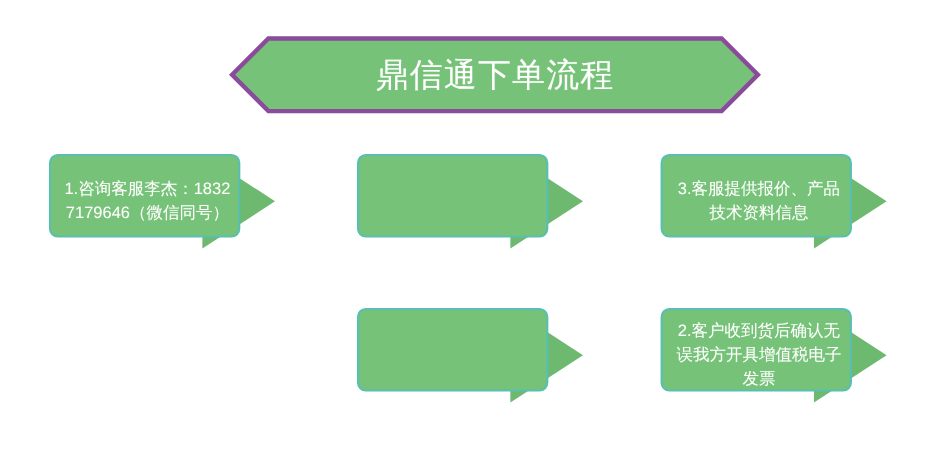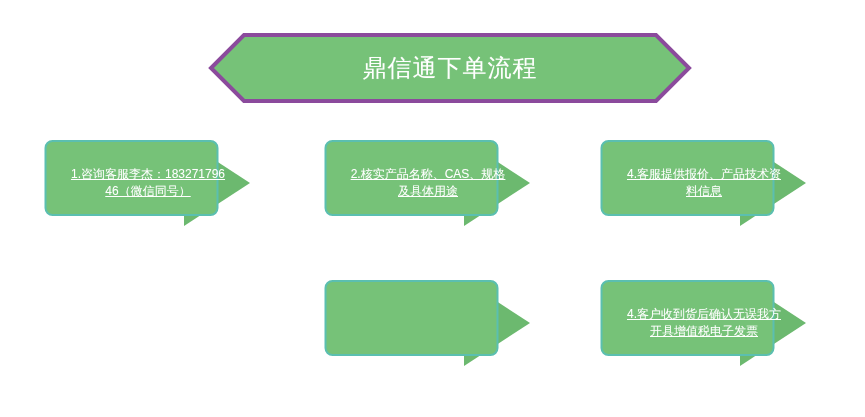--- a/index.html
+++ b/index.html
@@ -42,21 +42,21 @@
   .title-text {
     position: absolute;
     left: 0;
     top: 0;
     width: 484px;
     height: 72px;
     display: flex;
     align-items: center;
     justify-content: center;
     color: #ffffff;
-    font-size: 24px;
+    font-size: 30px;
     line-height: 1.1;
     letter-spacing: 1px;
     font-weight: 400;
     white-space: nowrap;
     text-shadow: 0 0 1px rgba(255,255,255,0.35);
   }
 
   
   .proc {
     position: absolute;
@@ -66,36 +66,35 @@
   .proc .shape {
     position: absolute;
     left: 0;
     top: 0;
     width: 212px;
     height: 90px;
     display: block;
   }
   .proc .label {
     position: absolute;
-    left: 22px;
+    left: 8px;
     top: 0px;
     width: 164px;
     height: 90px;
     display: flex;
     align-items: center;
     justify-content: center;
     text-align: center;
     color: #ffffff;
-    font-size: 12px;
+    font-size: 15px;
     line-height: 1.45;
     padding: 0 4px;
     box-sizing: border-box;
     word-break: break-all;
     text-shadow: 0 0 1px rgba(255,255,255,0.25);
-    text-decoration: underline;
   }
 
   
   .r1 { top: 138px; }
   .r2 { top: 278px; }
   .c1 { left: 44px; }
   .c2 { left: 324px; }
   .c3 { left: 600px; }
 </style>
 </head>
@@ -116,40 +115,39 @@
       <rect x="1.5" y="3" width="172" height="74" rx="7" ry="7" fill="#76c278" stroke="#5bbfb0" stroke-width="2"></rect>
     </svg>
     <div class="label">1.咨询客服李杰：18327179646（微信同号）</div>
   </div>
 
   <div class="proc r1 c2">
     <svg class="shape" viewBox="0 0 212 90" preserveAspectRatio="none">
       <polygon points="140,2 206,45 140,88" fill="#6cb96f"></polygon>
       <rect x="1.5" y="3" width="172" height="74" rx="7" ry="7" fill="#76c278" stroke="#5bbfb0" stroke-width="2"></rect>
     </svg>
-    <div class="label">2.核实产品名称、CAS、规格及具体用途</div>
   </div>
 
   <div class="proc r1 c3">
     <svg class="shape" viewBox="0 0 212 90" preserveAspectRatio="none">
       <polygon points="140,2 206,45 140,88" fill="#6cb96f"></polygon>
       <rect x="1.5" y="3" width="172" height="74" rx="7" ry="7" fill="#76c278" stroke="#5bbfb0" stroke-width="2"></rect>
     </svg>
-    <div class="label">4.客服提供报价、产品技术资料信息</div>
+    <div class="label">3.客服提供报价、产品技术资料信息</div>
   </div>
 
 
   <div class="proc r2 c2">
     <svg class="shape" viewBox="0 0 212 90" preserveAspectRatio="none">
       <polygon points="140,2 206,45 140,88" fill="#6cb96f"></polygon>
       <rect x="1.5" y="3" width="172" height="74" rx="7" ry="7" fill="#76c278" stroke="#5bbfb0" stroke-width="2"></rect>
     </svg>
   </div>
 
   <div class="proc r2 c3">
     <svg class="shape" viewBox="0 0 212 90" preserveAspectRatio="none">
       <polygon points="140,2 206,45 140,88" fill="#6cb96f"></polygon>
       <rect x="1.5" y="3" width="172" height="74" rx="7" ry="7" fill="#76c278" stroke="#5bbfb0" stroke-width="2"></rect>
     </svg>
-    <div class="label">4.客户收到货后确认无误我方开具增值税电子发票</div>
+    <div class="label">2.客户收到货后确认无误我方开具增值税电子发票</div>
   </div>
 
 </div>
 
 </body></html>

